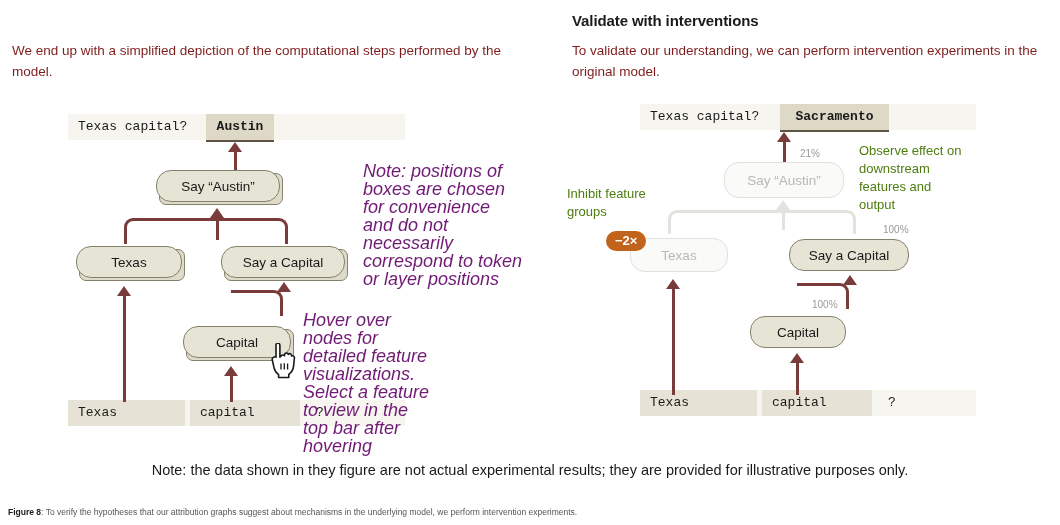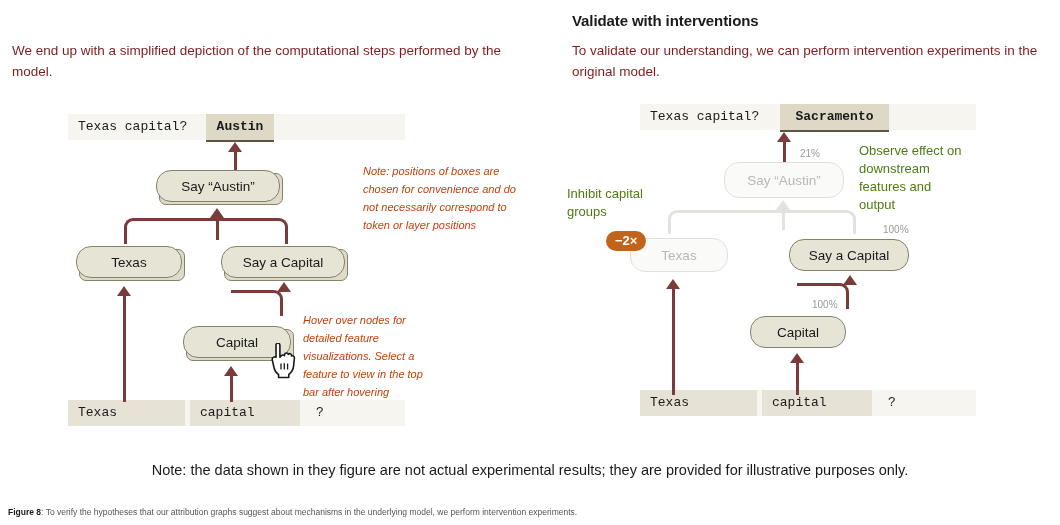--- a/index.html
+++ b/index.html
@@ -59,22 +59,22 @@
   .arrow.ghost{border-bottom-color:#e2e2de;}
   .corner{position:absolute;box-sizing:border-box;z-index:2;
     border-left:3px solid #7a3b3b;border-top:3px solid #7a3b3b;
     border-top-left-radius:9px;}
   .corner.rt{border-left:none;border-right:3px solid #7a3b3b;
     border-top-left-radius:0;border-top-right-radius:9px;}
   .corner.ghost{border-color:#e2e2de;}
 
   
   .note{
-    position:absolute;font-style:italic;font-size:11px;line-height:18px;
-    color:#c2410c;
+    position:absolute;font-style:italic;font-size:18px;line-height:18px;
+    color:#701a75;
   }
   .callout{position:absolute;font-size:13px;line-height:18px;color:#4d7c0f;}
   .pct{position:absolute;font-size:10px;color:#9a9a96;
        font-family:"Liberation Sans", sans-serif;}
   .badge{
     position:absolute;background:#c2631c;color:#fff;border-radius:11px;
     font-size:13px;font-weight:bold;padding:2px 9px 3px;z-index:10;
     white-space:nowrap;
   }
 
@@ -199,18 +199,18 @@
 
   <div class="edge v" style="left:236px;top:361px;height:34px;"></div>
   <div class="arrow" style="left:230px;top:353px;"></div>
 
   <div class="tokbar" style="left:80px;top:390px;width:336px;">
     <div class="cell shade pad" style="left:0px;width:107px;">Texas</div>
     <div class="cell shade pad" style="left:122px;width:100px;">capital</div>
     <div class="cell ctr" style="left:222px;width:60px;">?</div>
   </div>
 
-  <div class="callout" style="left:7px;top:185px;width:96px;">Inhibit capital groups</div>
+  <div class="callout" style="left:7px;top:185px;width:96px;">Inhibit feature groups</div>
   <div class="callout" style="left:299px;top:142px;width:110px;">Observe effect on downstream features and output</div>
 </div>
 
 <div id="fig-note">Note: the data shown in they figure are not actual experimental results; they are provided for illustrative purposes only.</div>
 <div id="fig-caption"><b>Figure 8</b><span>: To verify the hypotheses that our attribution graphs suggest about mechanisms in the underlying model, we perform intervention experiments.</span></div>
 
 </body></html>

